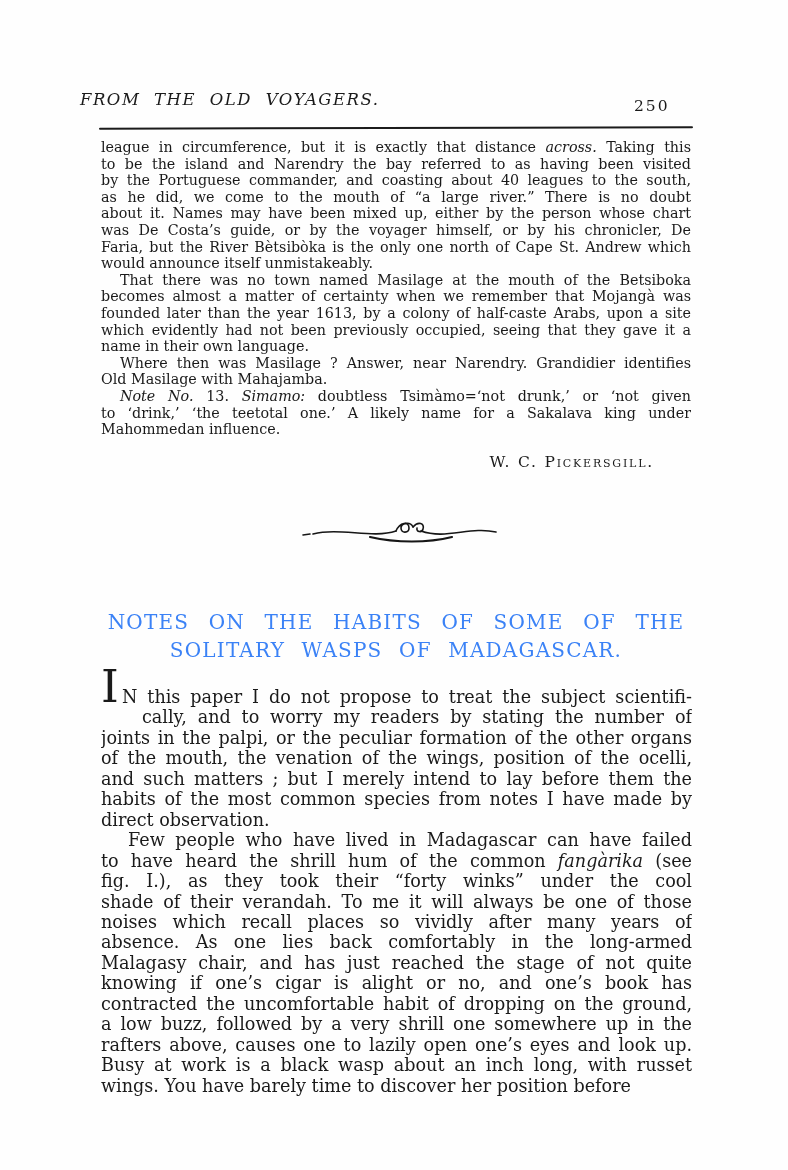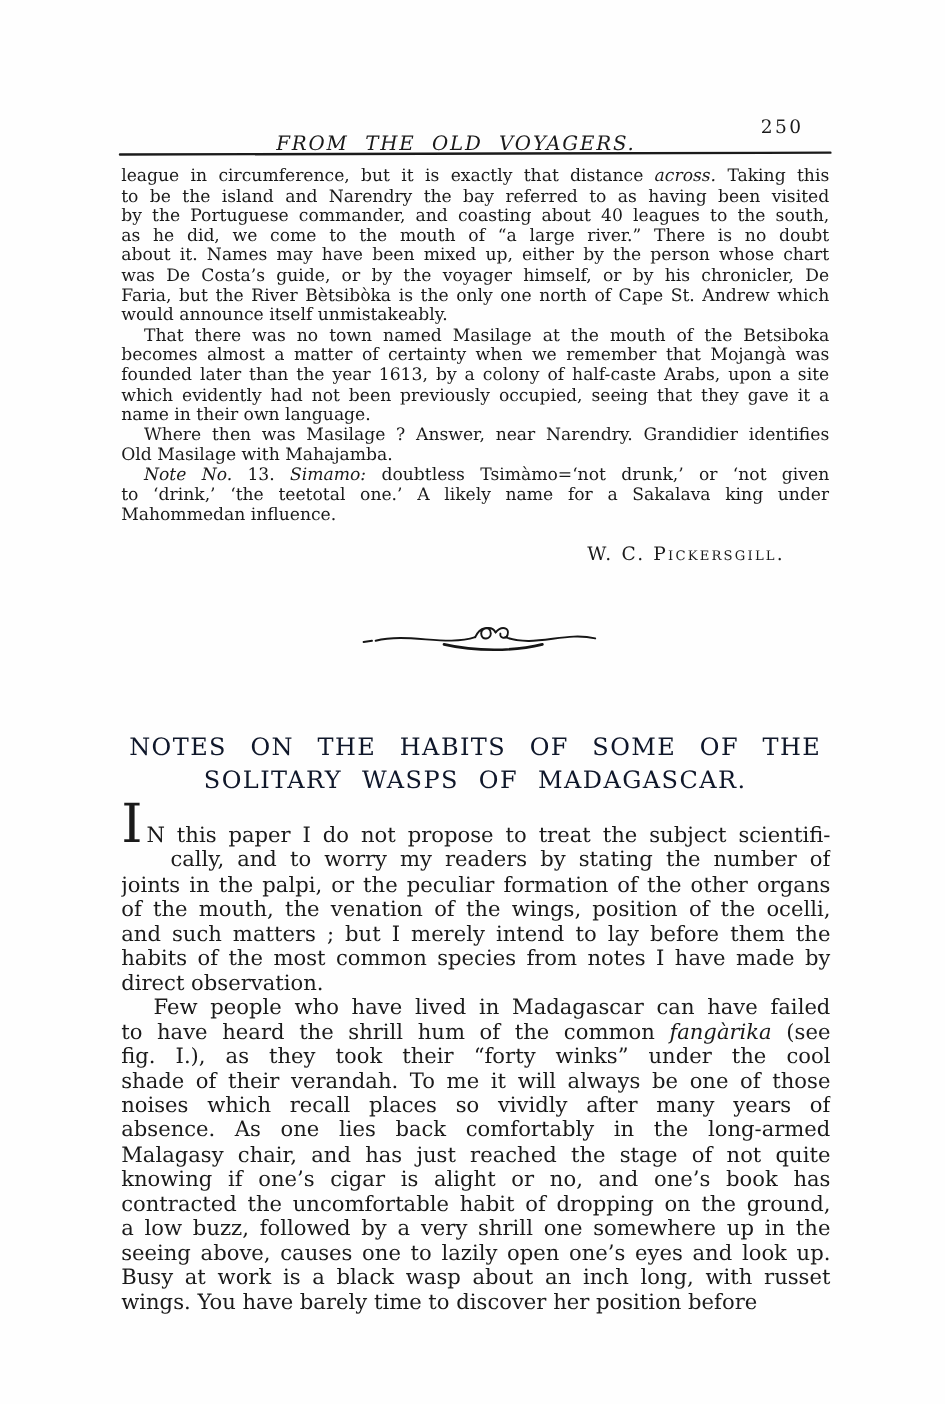--- a/index.html
+++ b/index.html
@@ -3,22 +3,22 @@
 <meta charset="utf-8">
 <style>
   html,body { margin:0; padding:0; background:#ffffff; }
   .page {
     position:relative; width:788px; height:1170px; margin:0 auto;
     background:#fefefe; color:#1a1a1a; overflow:hidden;
     font-family:"DejaVu Serif", serif;
   }
   .running-head {
     position:absolute; top:90px; left:80px; width:600px;
-    text-align:center; font-style:italic; font-size:16.5px;
-    letter-spacing:1.5px; word-spacing:7px;margin-top:20px;
+    font-style:italic; font-size:16.5px;
+    letter-spacing:1.5px; word-spacing:7px;
   }
   .page-number {
     position:absolute; top:97px; left:634px;
     font-size:15.5px; letter-spacing:2px;
   }
   .head-rule {
     position:absolute; top:127px; left:99px; width:594px; height:2px;
     background:#1b1b1b; border-radius:1px; transform:rotate(-0.15deg);
   }
   .ov-body {
@@ -41,21 +41,21 @@
     position:absolute; left:0; top:1px;
     font-size:45px; line-height:39px; font-weight:normal;
   }
   .signature {
     margin-top:16px; text-align:right; padding-right:37px;
     font-variant:small-caps; letter-spacing:1.8px; font-size:15.5px;
   }
   .flourish { position:absolute; top:515px; left:300px; }
   .article-title {
     position:absolute; top:608px; left:100px; width:592px;
-    text-align:center; font-size:20px; line-height:28px; color:#0f172a;
+    text-align:center; font-size:20px; line-height:28px; color:#3b82f6;
   }
   .title-l1 { word-spacing:12px; letter-spacing:1.2px; }
   .title-l2 { word-spacing:9px;  letter-spacing:1.2px; }
   i { font-style:italic; }
 </style>
 </head>
 <body>
 
 <div class="page">
 
@@ -126,19 +126,19 @@
         <div class="tline tindent">Few people who have lived in Madagascar can have failed</div>
         <div class="tline">to have heard the shrill hum of the common <i>fangàrika</i> (see</div>
         <div class="tline">fig. I.), as they took their “forty winks” under the cool</div>
         <div class="tline">shade of their verandah. To me it will always be one of those</div>
         <div class="tline">noises which recall places so vividly after many years of</div>
         <div class="tline">absence. As one lies back comfortably in the long-armed</div>
         <div class="tline">Malagasy chair, and has just reached the stage of not quite</div>
         <div class="tline">knowing if one’s cigar is alight or no, and one’s book has</div>
         <div class="tline">contracted the uncomfortable habit of dropping on the ground,</div>
         <div class="tline">a low buzz, followed by a very shrill one somewhere up in the</div>
-        <div class="tline">seeing above, causes one to lazily open one’s eyes and look up.</div>
+        <div class="tline">rafters above, causes one to lazily open one’s eyes and look up.</div>
         <div class="tline">Busy at work is a black wasp about an inch long, with russet</div>
         <div class="tline tlast">wings. You have barely time to discover her position before</div>
       </div>
   </div>
 
 </div>
 
 </body></html>

